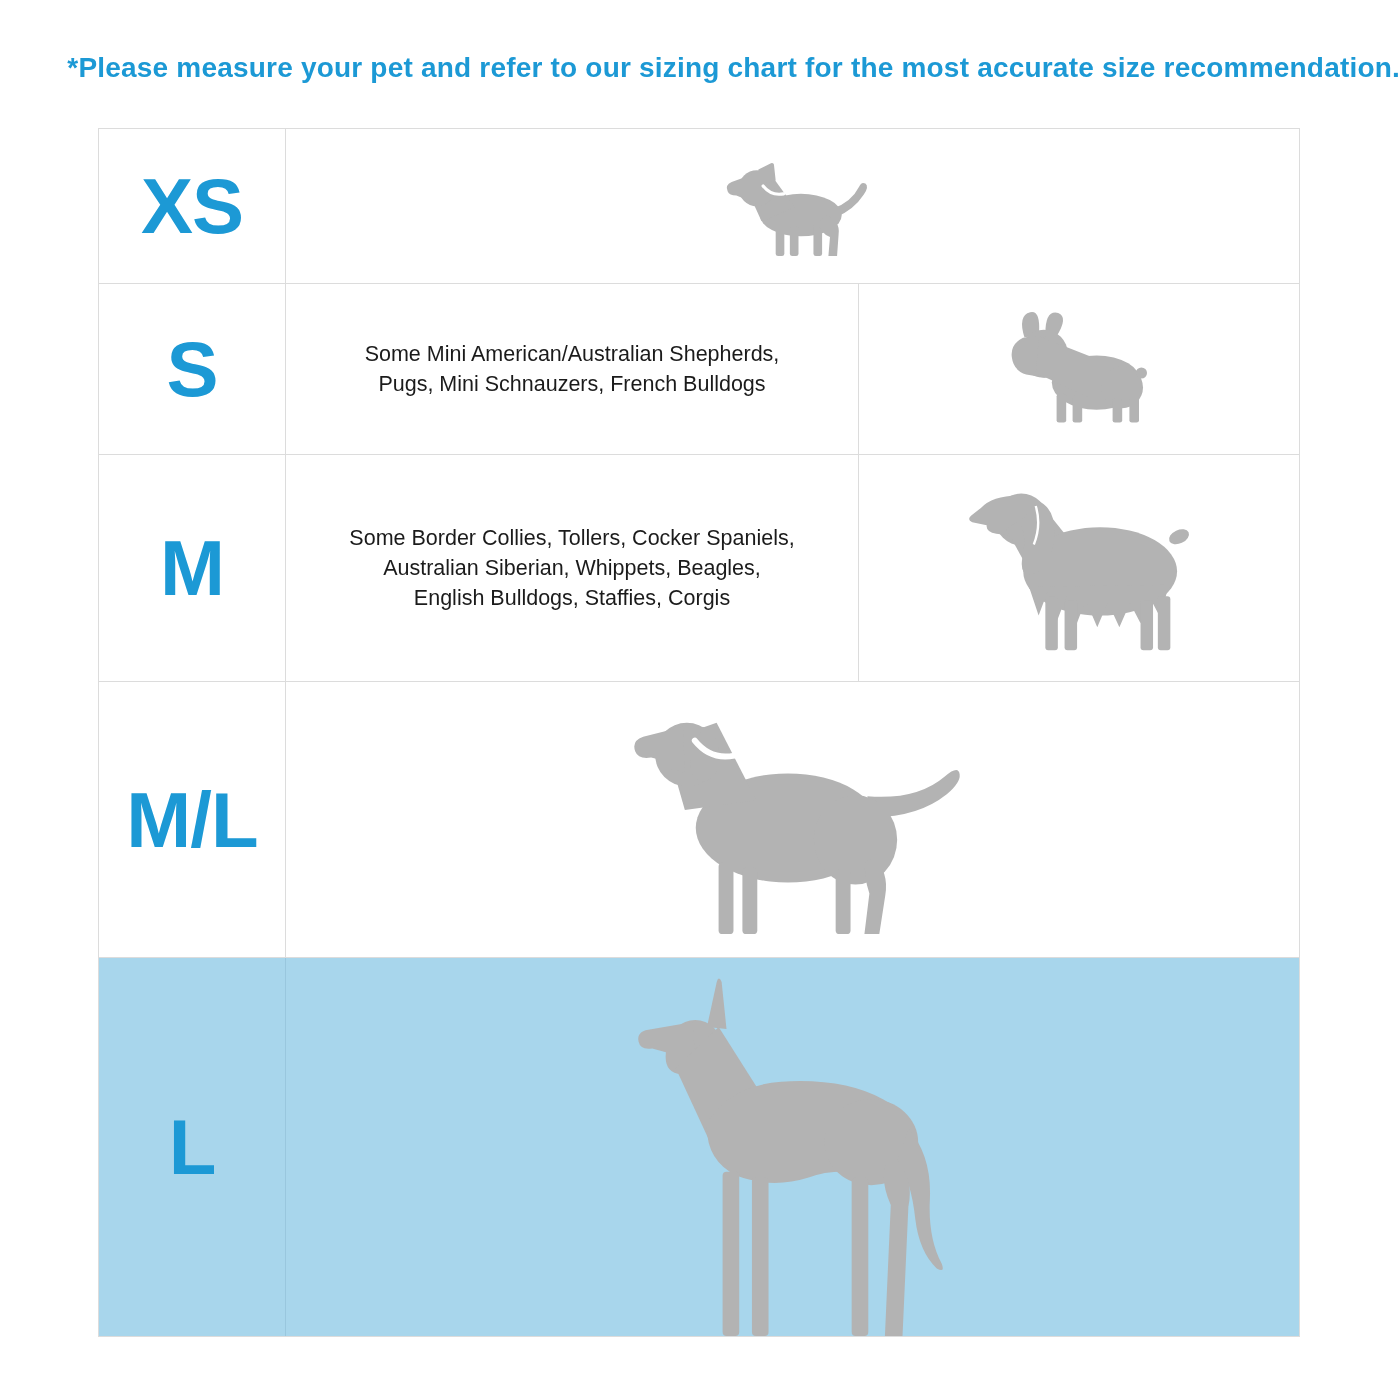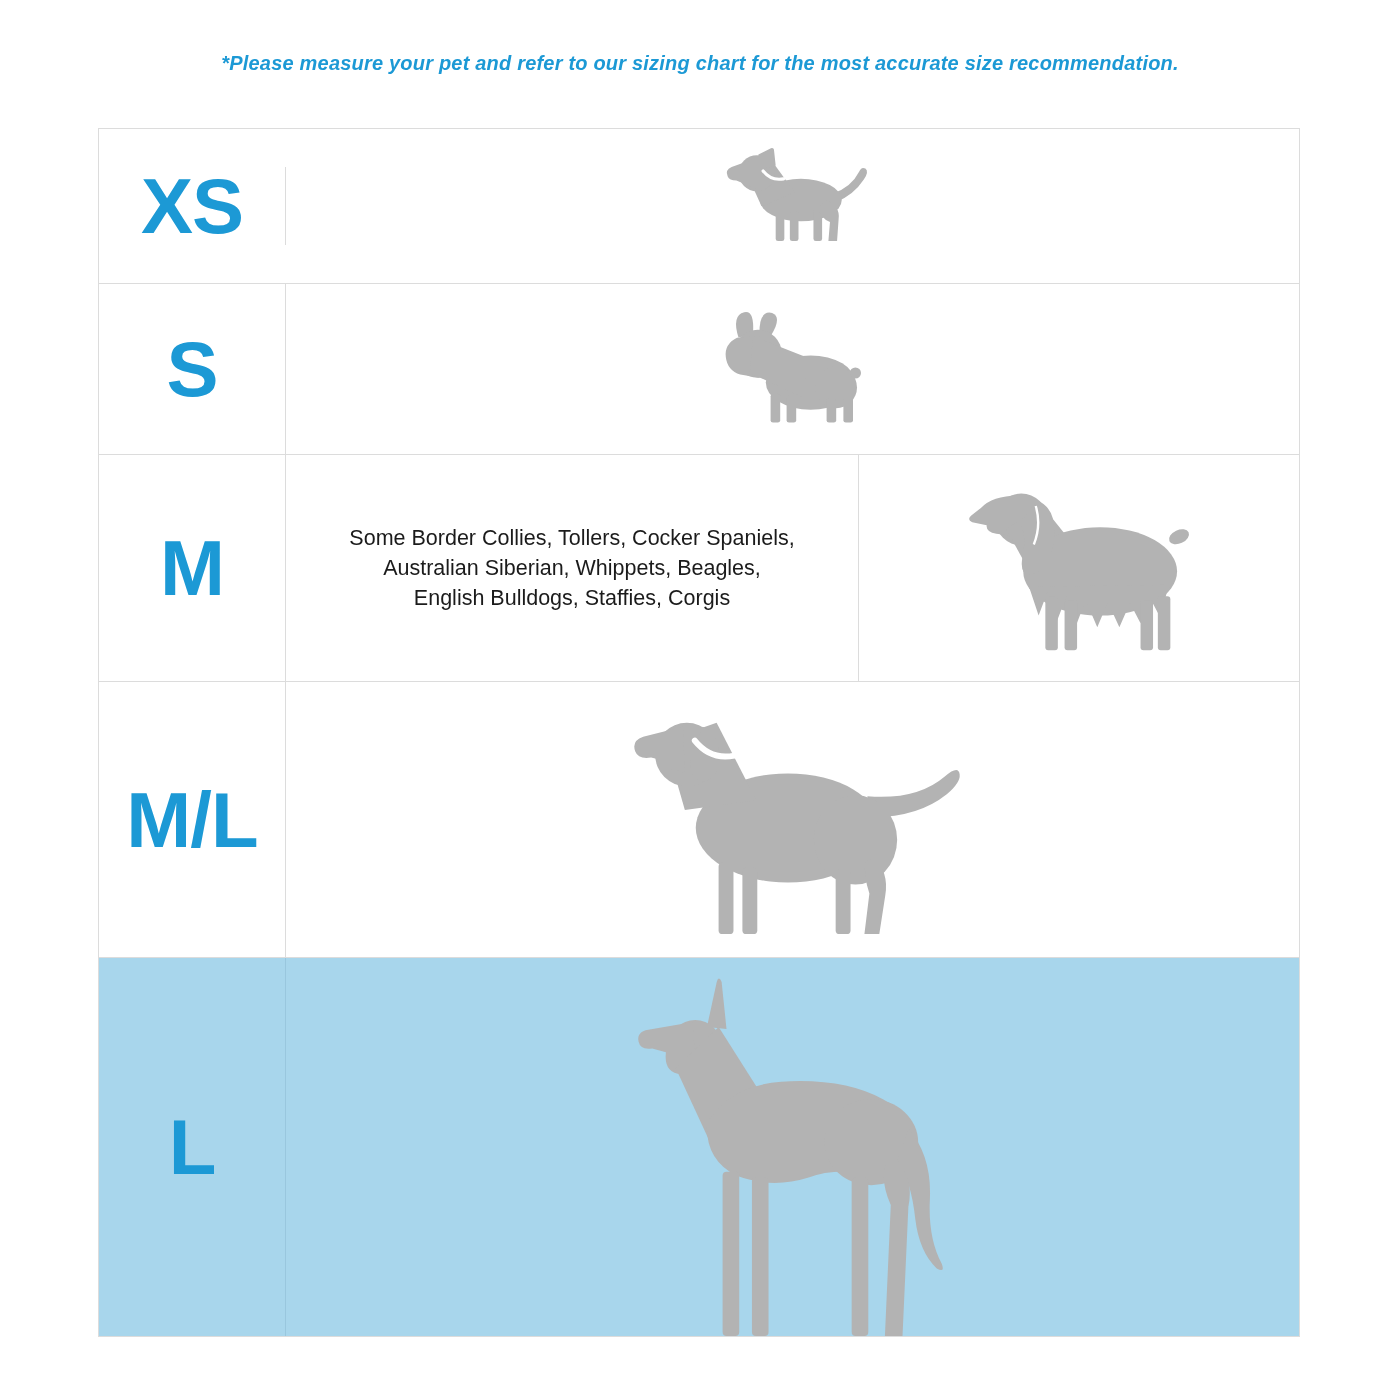--- a/index.html
+++ b/index.html
@@ -6,43 +6,42 @@
   body {
     width: 1400px; height: 1400px;
     background: #ffffff;
     font-family: "Liberation Sans", "DejaVu Sans", sans-serif;
     position: relative;
     overflow: hidden;
   }
   .note {
     position: absolute;
     top: 52px; left: 0; width: 1400px;
-    text-align: center;
-    font-size: 20px;
+    text-align: right;
+    font-size: 28px;
     font-weight: bold;
-    font-style: italic;
     color: var(--accent-blue, #1C99D5);
     letter-spacing: 0.2px;
   }
   .sizing-table {
     position: absolute;
     left: 98px; top: 128px;
     width: 1202px;
     border: 1px solid var(--table-border, #DCDCDC);
     box-sizing: border-box;
     background: #ffffff;
   }
   .row {
     display: flex;
     border-bottom: 1px solid var(--table-border, #DCDCDC);
     box-sizing: border-box;
     overflow: hidden;
   }
   .row:last-child { border-bottom: none; }
-  .row-1 { height: 155px; align-items: center; }
+  .row-1 { height: 155px; }
   .row-2 { height: 171px; }
   .row-3 { height: 227px; }
   .row-4 { height: 276px; }
   .row-5 { height: 378px; }
   .cell {
     box-sizing: border-box;
     display: flex;
     align-items: center;
     justify-content: center;
   }
@@ -107,20 +106,24 @@
         </g>
         <path d="M62 33 Q72 46 88 43" stroke="#ffffff" stroke-width="4" fill="none" stroke-linecap="round"></path>
       </svg>
     </div>
   </div>
 
   <div class="row row-2">
     <div class="cell cell-size">
       <span class="size-label">S</span>
     </div>
+    <div class="cell cell-desc">
+      <span class="desc">Some Mini American/Australian Shepherds,
+Pugs, Mini Schnauzers, French Bulldogs</span>
+    </div>
     <div class="cell cell-icon">
       <svg class="dog" width="160" height="120" viewBox="0 0 200 150">
         <g>
           <path d="M32 36 Q23 8 39 4 Q52 1 50 30 Z"></path>
           <path d="M58 30 Q58 1 74 5 Q87 10 72 34 Z"></path>
           <circle cx="56" cy="56" r="30"></circle>
           <path d="M30 36 Q14 44 16 60 Q18 77 34 82 L58 86 L58 34 Z"></path>
           <ellipse cx="122" cy="92" rx="56" ry="34"></ellipse>
           <polygon points="50,34 116,60 116,112 46,80"></polygon>
           <ellipse cx="154" cy="98" rx="26" ry="26"></ellipse>

